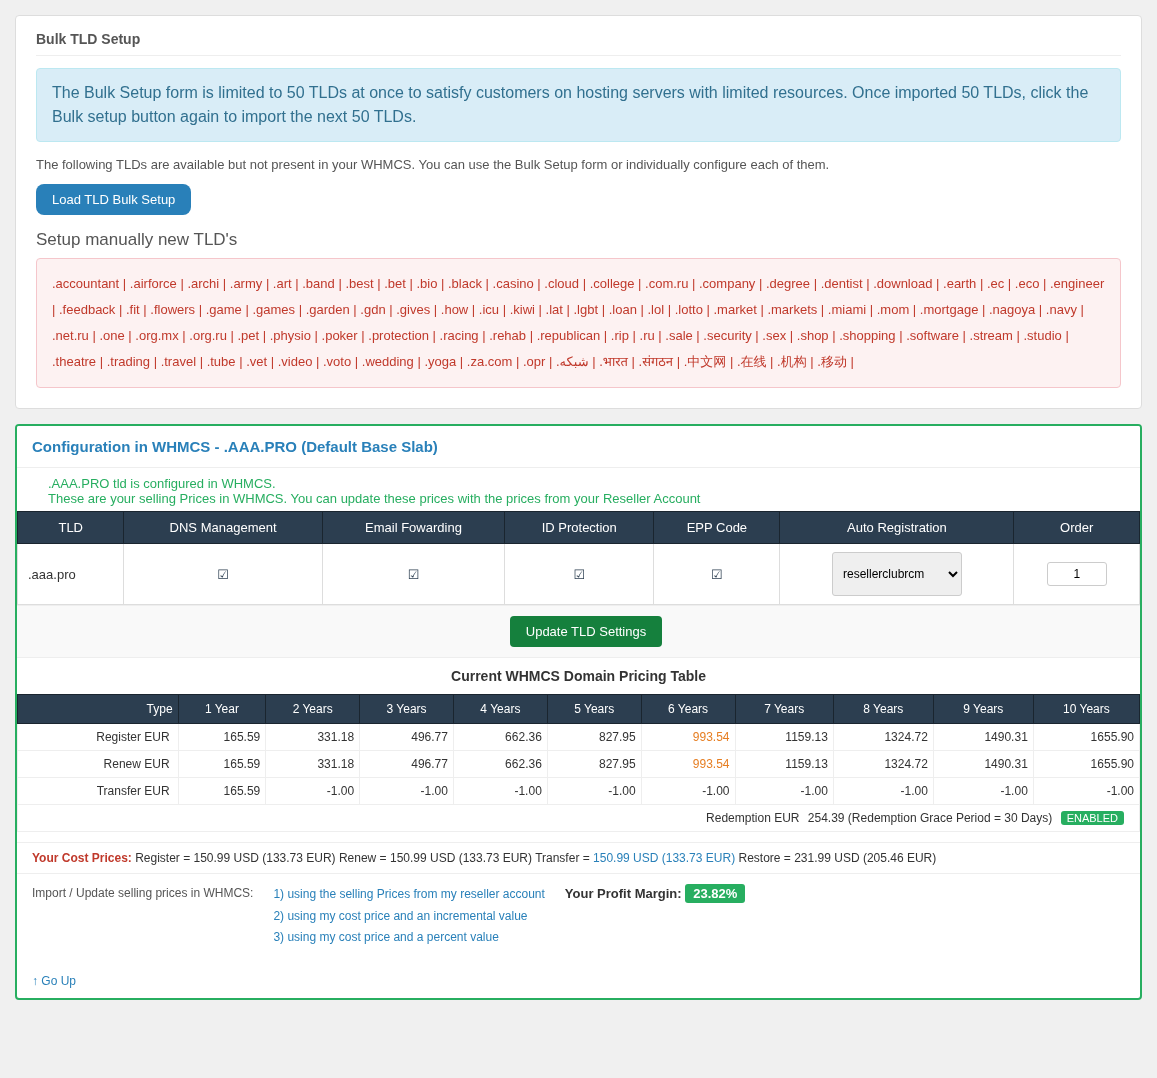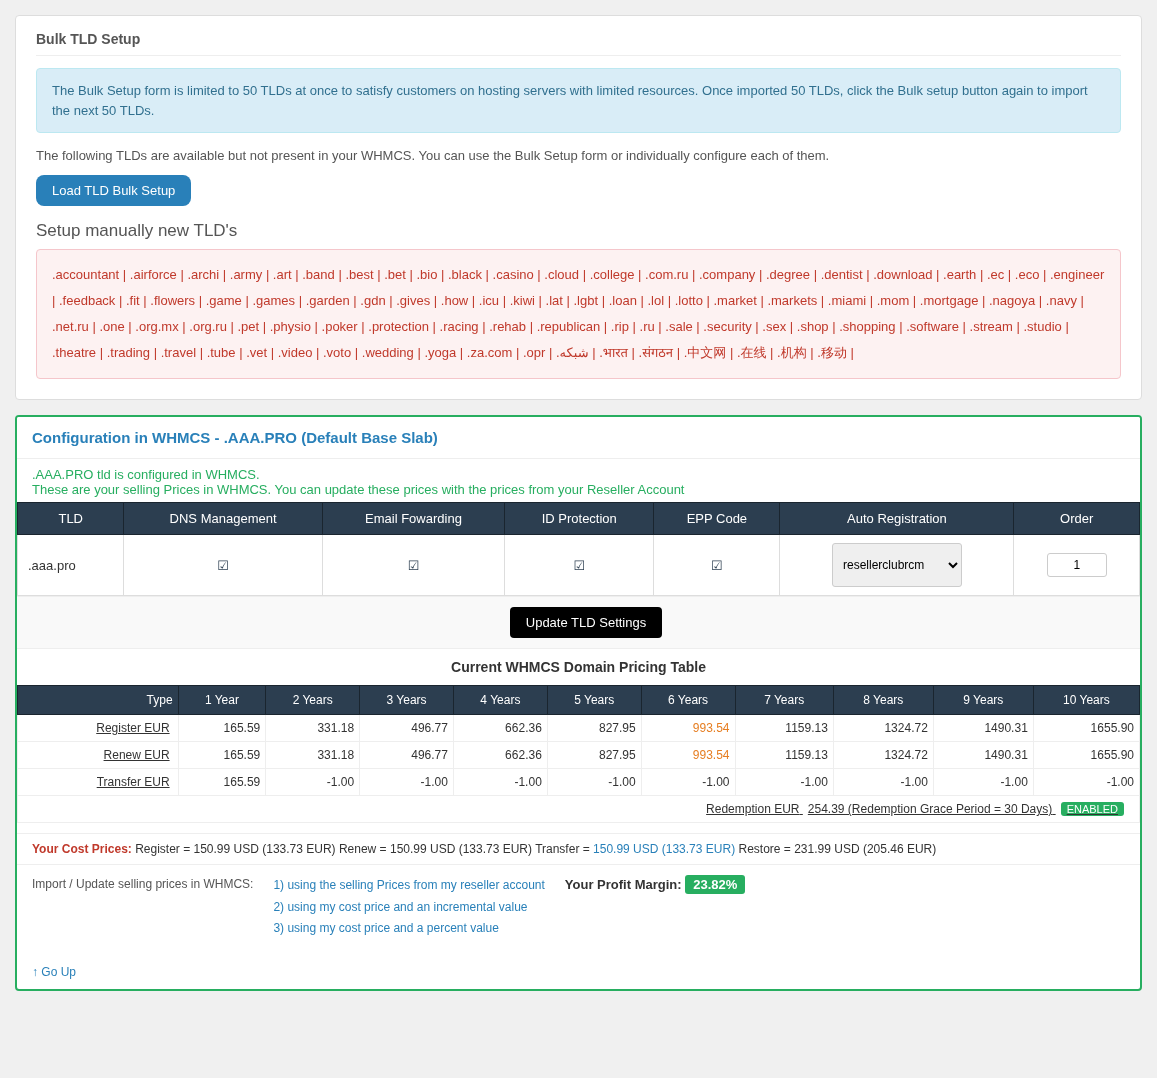--- a/index.html
+++ b/index.html
@@ -28,21 +28,21 @@
       padding-bottom: 8px;
       border-bottom: 1px solid #eee;
     }
 
     .info-box {
       background: #d9edf7;
       border: 1px solid #bce8f1;
       border-radius: 4px;
       padding: 12px 15px;
       color: #31708f;
-      font-size: 13px;
+      font-size: 16px;
       margin-bottom: 15px;
       line-height: 1.5;
     }
 
     .description-text {
       color: #555;
       margin-bottom: 12px;
       font-size: 13px;
     }
 
@@ -50,21 +50,21 @@
       background: #2980b9;
       color: #fff;
       border: none;
       padding: 8px 16px;
       border-radius: 8px;
       cursor: pointer;
       font-size: 13px;
     }
 
     .btn-danger {
-      background: #000000;
+      background: #15803d;
       color: #fff;
       border: none;
       padding: 8px 16px;
       border-radius: 4px;
       cursor: pointer;
       font-size: 13px;
       margin-left: 15px;
     }
 
     .section-label {
@@ -104,21 +104,21 @@
       font-size: 15px;
       font-weight: bold;
       color: #333;
     }
 
     .card2-title span {
       color: #2980b9;
     }
 
     .config-info {
-      padding: 8px 15px 5px;
+      padding: 8px 31px 5px;
       font-size: 13px;
     }
 
     .config-info .green { color: #27ae60; }
 
     
     .tld-config-table {
       width: 100%;
       border-collapse: collapse;
       margin: 0;
@@ -185,21 +185,20 @@
       padding: 6px 5px;
       text-align: right;
       border: 1px solid #eee;
       font-size: 12px;
       color: #333;
     }
 
     .pricing-table td:first-child {
       text-align: right;
       padding-right: 8px;
-      text-decoration: underline;
     }
 
     .pricing-table td.orange { color: #e67e22; }
 
     .redemption-row td {
       text-align: right;
       padding-right: 8px;
       font-size: 12px;
       border: 1px solid #eee;
     }

